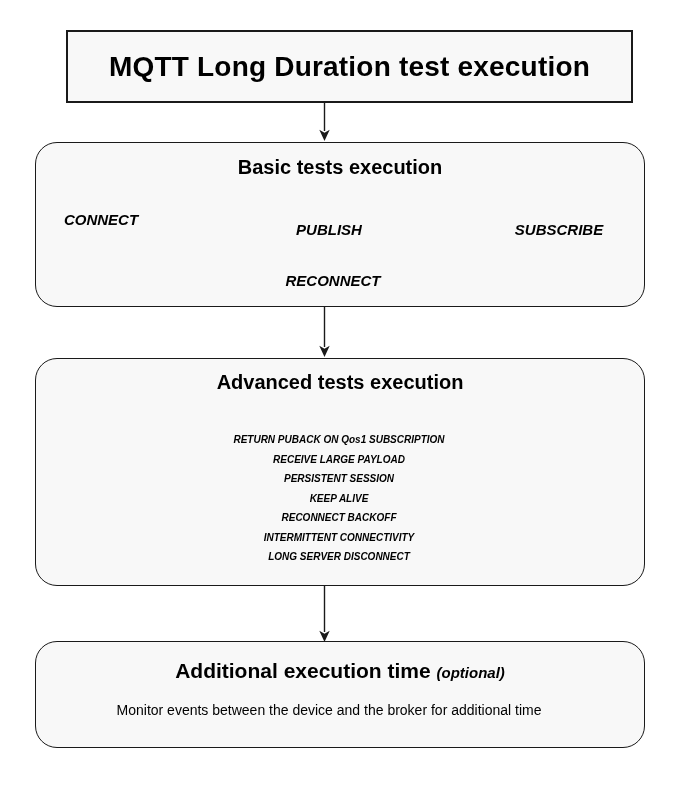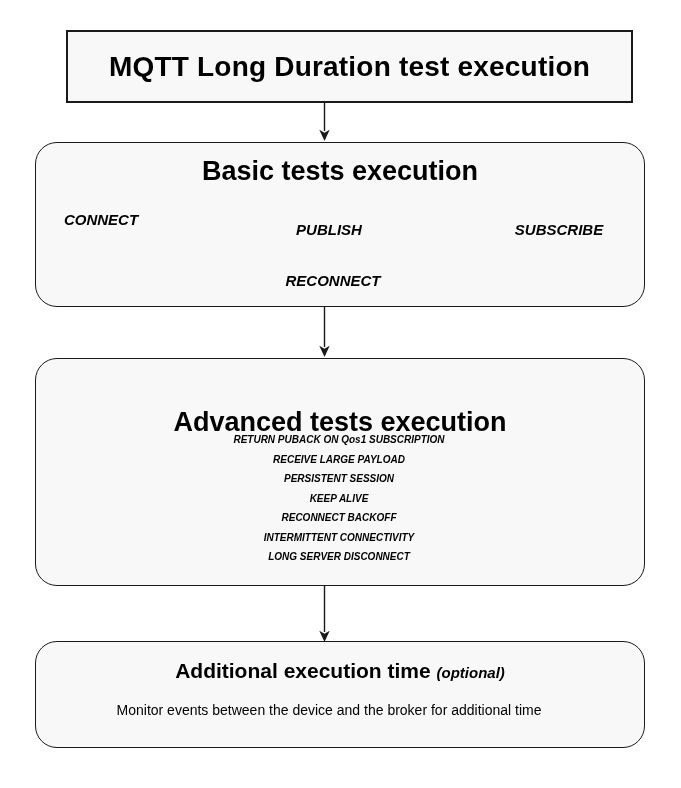--- a/index.html
+++ b/index.html
@@ -48,26 +48,26 @@
   }
   .node-basic      { top: 142px; height: 165px; }
   .node-advanced   { top: 358px; height: 228px; }
   .node-additional { top: 641px; height: 107px; }
 
   .node-heading {
     position: absolute;
     left: 0;
     right: 0;
     text-align: center;
-    font-size: 27px;
+    font-size: 20px;
     font-weight: bold;
     white-space: nowrap;
   }
   .node-basic .node-heading    { top: 13px; }
-  .node-advanced .node-heading { top: 12px; margin-top: 36px; }
+  .node-advanced .node-heading { top: 12px; }
   .node-additional .node-heading { top: 17px; font-size: 21px; }
   .heading-qualifier {
     font-size: 15px;
     font-style: italic;
     font-weight: bold;
   }
 
   .flow-item {
     position: absolute;
     transform: translateX(-50%);

